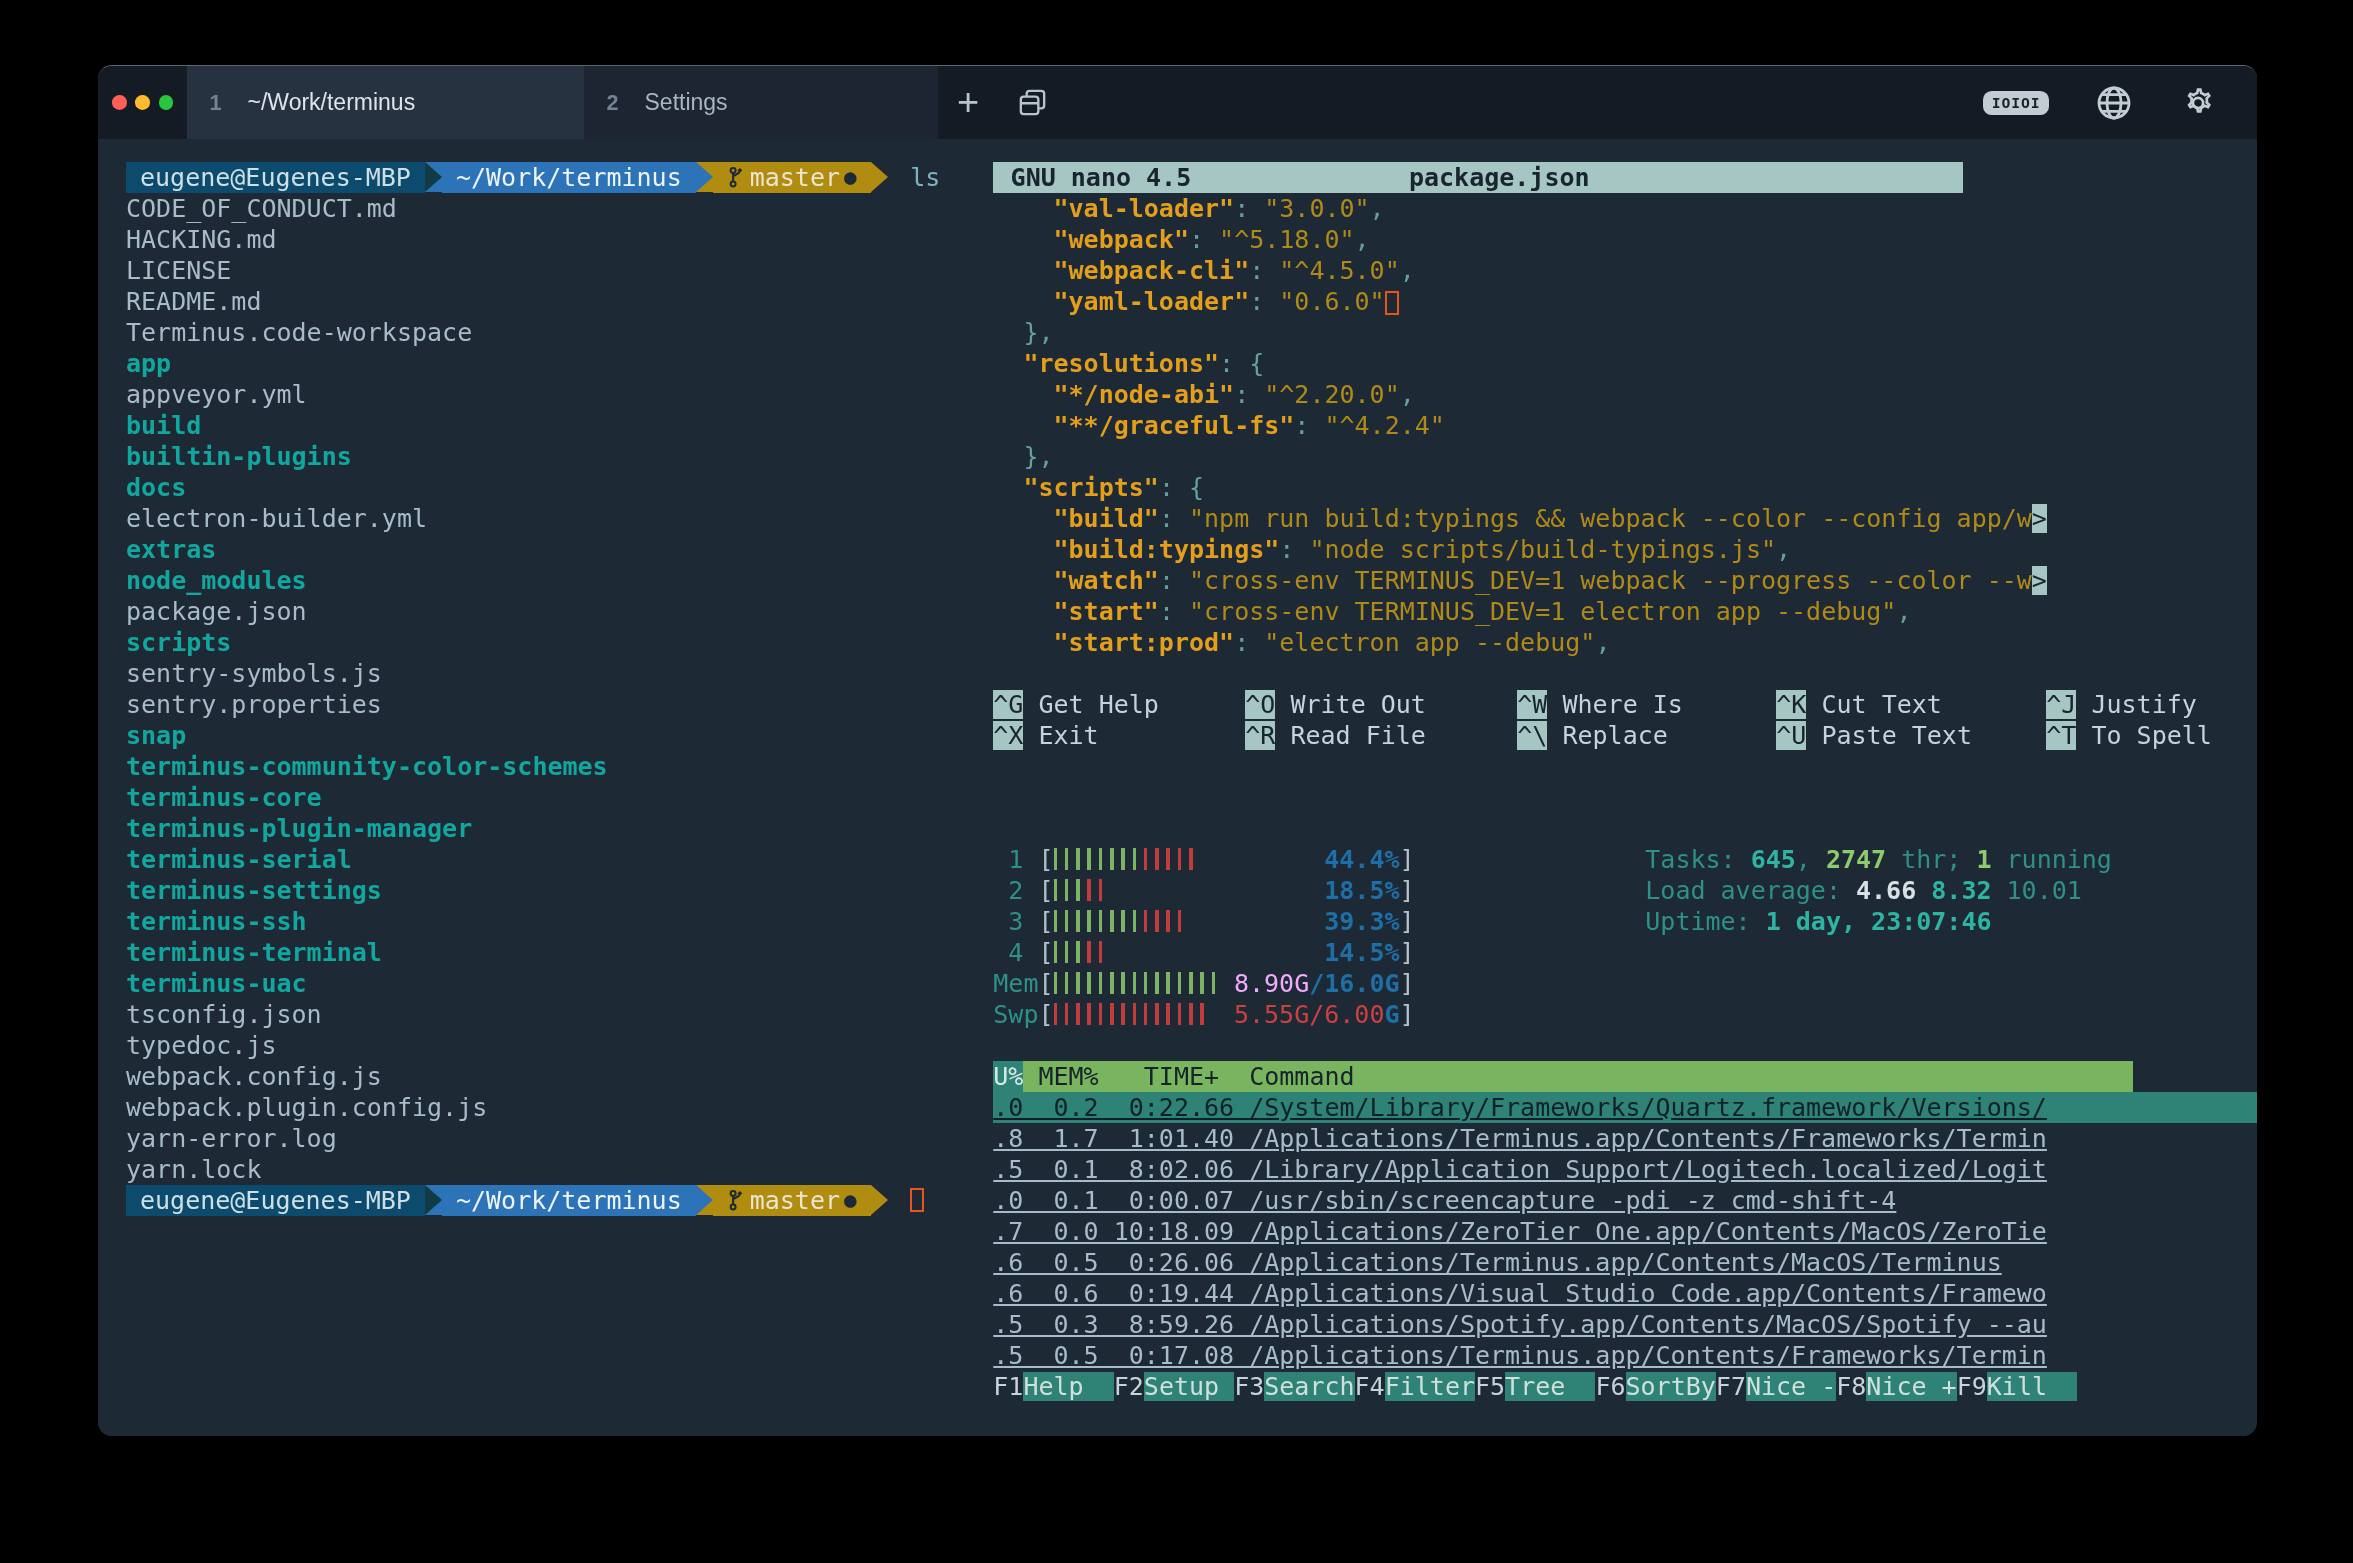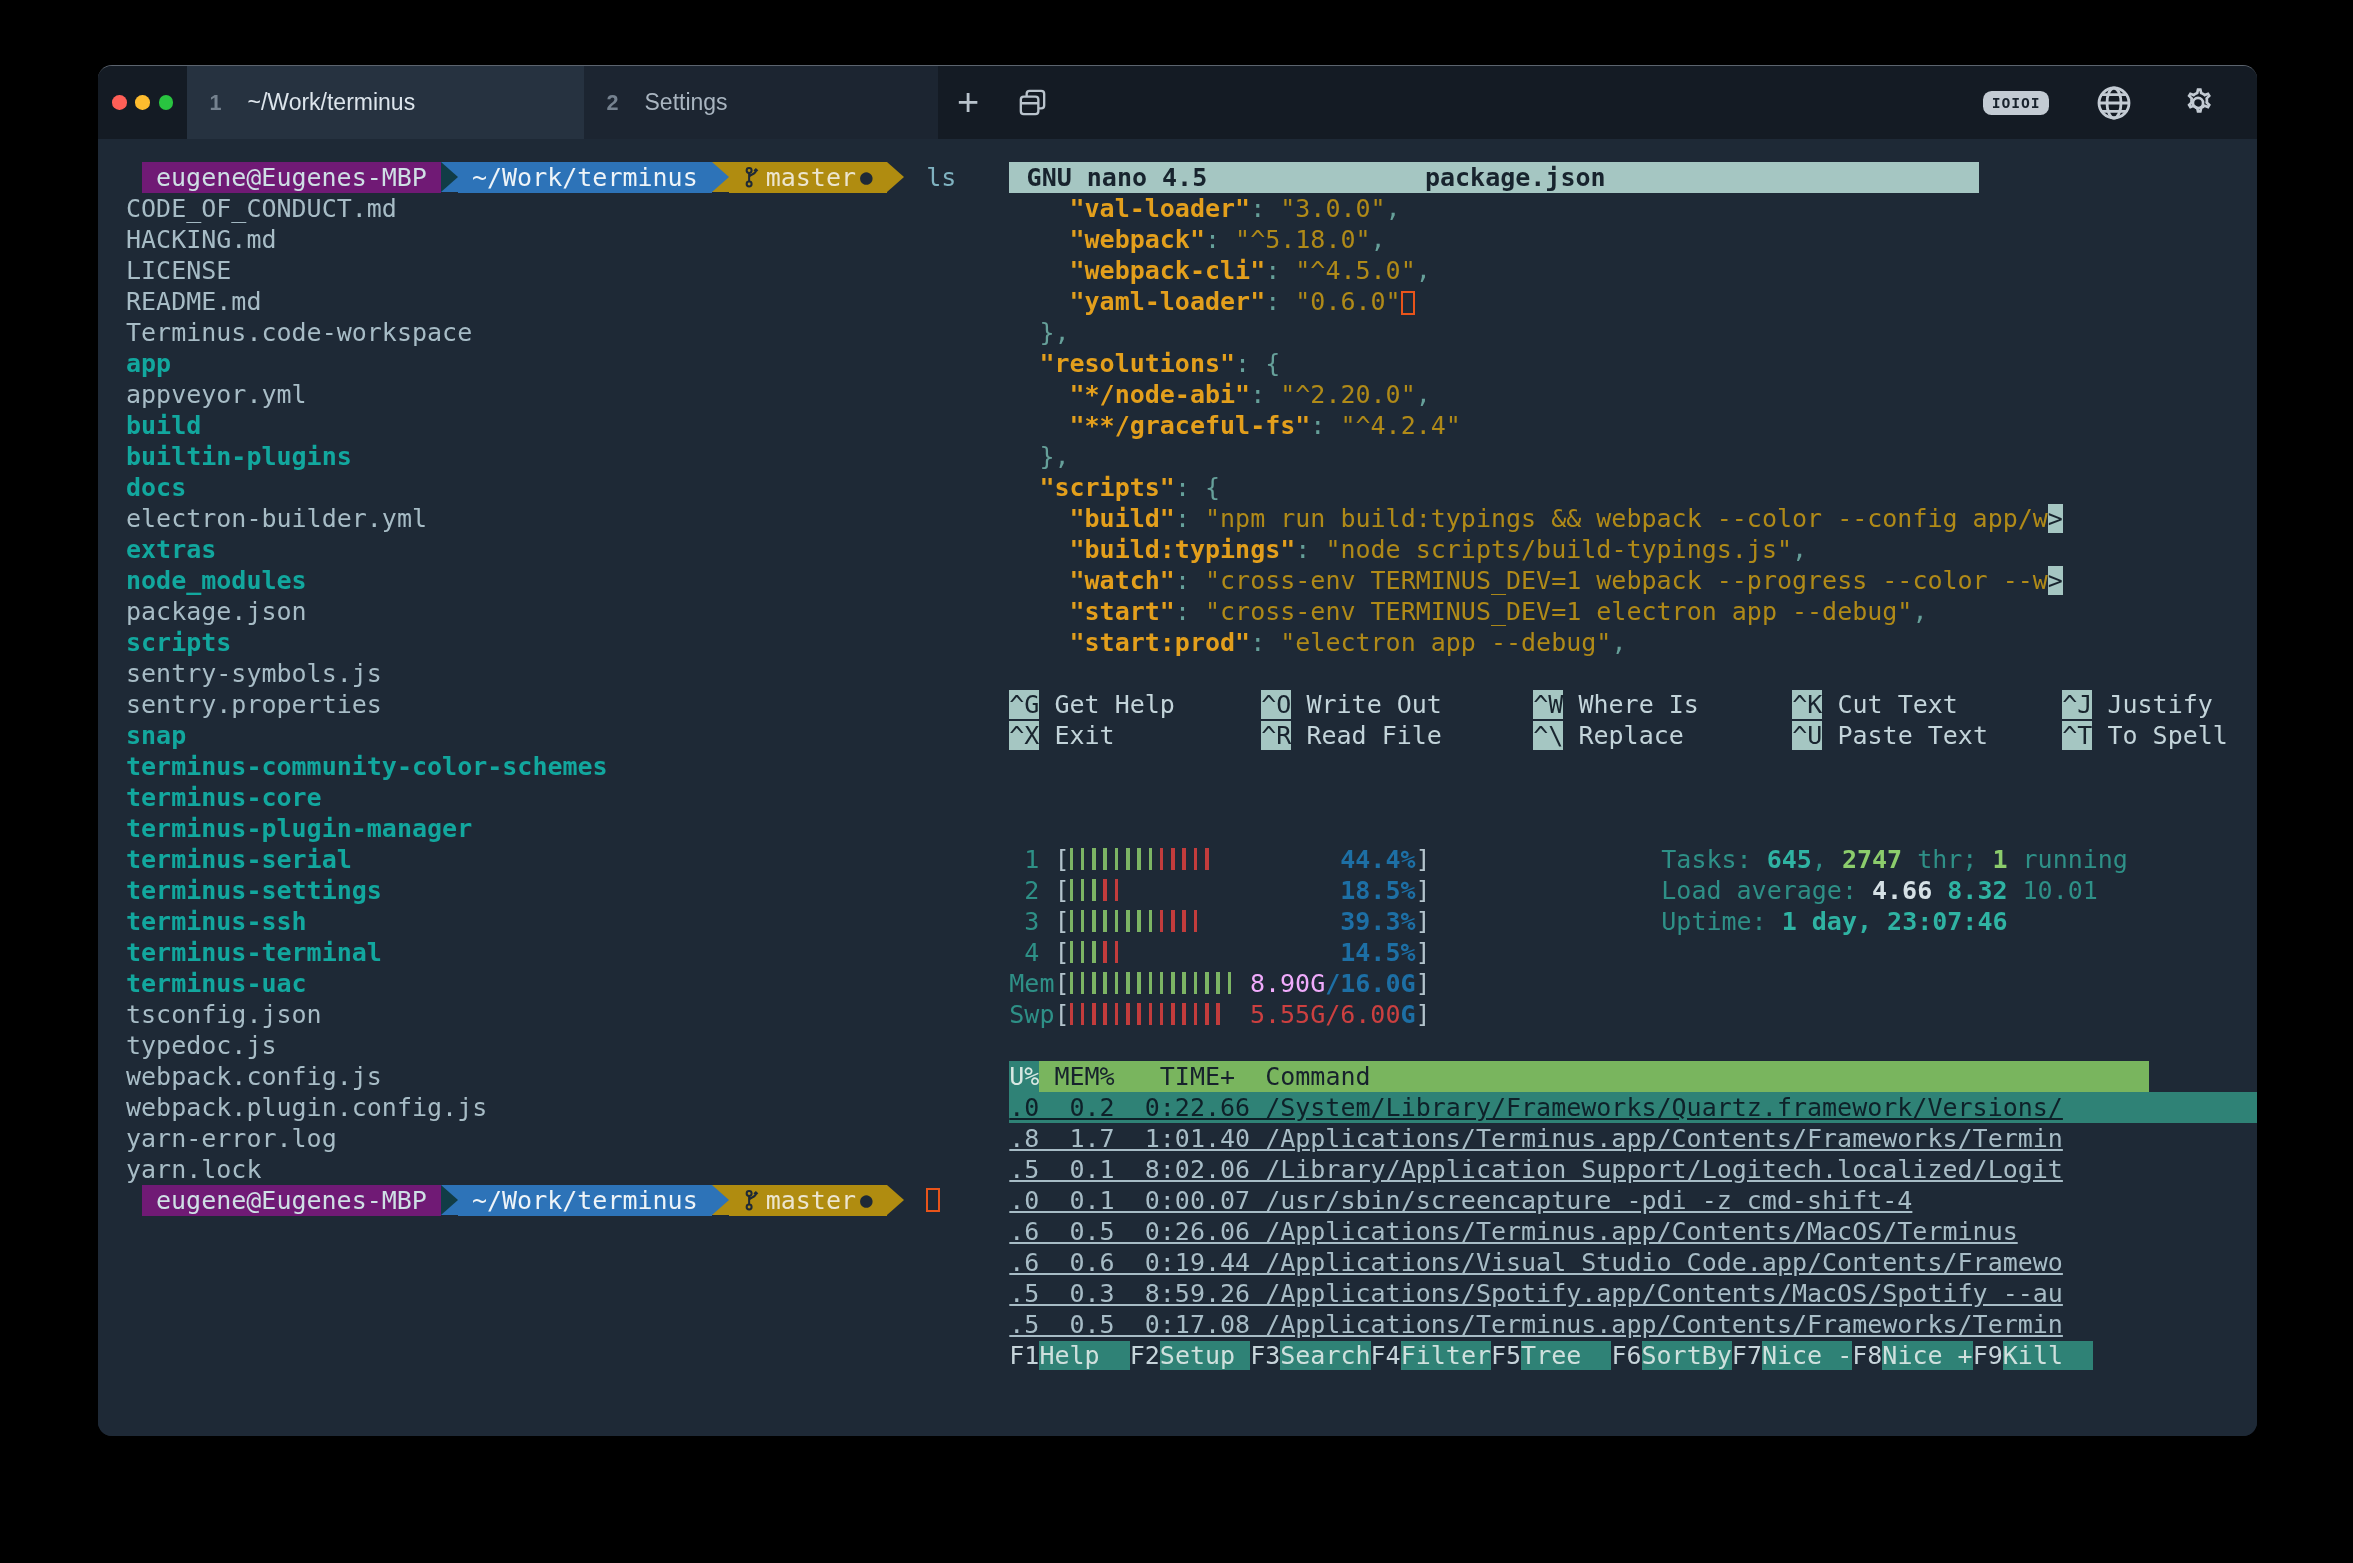--- a/index.html
+++ b/index.html
@@ -29,21 +29,21 @@
   .pane{background:#1e2936;font-family:"DejaVu Sans Mono",monospace;font-size:25px;color:#a7bcc6;}
   .pane-left{width:950px;box-sizing:border-box;padding:22.5px 0 0 28px;}
   .divider{width:17.3px;background:#19212c;}
   .pane-right{flex:1;box-sizing:border-box;padding:22.5px 0 0 53px;position:relative;}
   .line{height:31px;line-height:31px;white-space:pre;}
   
   .dir{color:#12a79e;font-weight:bold;}
   .file{color:#a7bcc6;}
   .promptline{display:flex;align-items:stretch;height:31px;}
   .pseg{display:flex;align-items:center;padding:0 14px;line-height:31px;white-space:pre;}
-  .seg-user{background:#701a75;color:#cfe0e5;margin-left:16px;}
+  .seg-user{background:#0c4a6e;color:#cfe0e5;}
   .seg-dir{background:#2d73b8;color:#eef4f8;}
   .seg-branch{background:#b08c10;color:#ece5cf;display:flex;gap:4px;}
   .chev{width:0;height:0;border-top:15.7px solid transparent;border-bottom:15.7px solid transparent;border-left:17.3px solid;}
   .chev-user{border-left-color:#113c46;background:#2d73b8;}
   .chev-dir{border-left-color:#2d73b8;background:#b08c10;}
   .chev-branch{border-left-color:#b08c10;}
   .branch-dot{color:#1e2936;font-size:21px;}
   .cmd{color:#7fb2c0;margin-left:22.5px;align-self:center;}
   .cursor{display:inline-block;width:14px;height:24px;border:2.6px solid #e8541a;vertical-align:middle;box-sizing:border-box;}
   .promptline .cursor{margin-left:22.5px;align-self:center;}
@@ -397,20 +397,21 @@
 
       <div class="line proc-header">
         <span class="sortcell">U%</span>
         <span> MEM%   TIME+  Command</span>
       </div>
       <div id="proc-rows">
           <div class="line proc-row selected">.0  0.2  0:22.66 /System/Library/Frameworks/Quartz.framework/Versions/</div>
           <div class="line proc-row">.8  1.7  1:01.40 /Applications/Terminus.app/Contents/Frameworks/Termin</div>
           <div class="line proc-row">.5  0.1  8:02.06 /Library/Application Support/Logitech.localized/Logit</div>
           <div class="line proc-row">.0  0.1  0:00.07 /usr/sbin/screencapture -pdi -z cmd-shift-4</div>
+          <div class="line proc-row">.7  0.0 10:18.09 /Applications/ZeroTier One.app/Contents/MacOS/ZeroTie</div>
           <div class="line proc-row">.6  0.5  0:26.06 /Applications/Terminus.app/Contents/MacOS/Terminus</div>
           <div class="line proc-row">.6  0.6  0:19.44 /Applications/Visual Studio Code.app/Contents/Framewo</div>
           <div class="line proc-row">.5  0.3  8:59.26 /Applications/Spotify.app/Contents/MacOS/Spotify --au</div>
           <div class="line proc-row">.5  0.5  0:17.08 /Applications/Terminus.app/Contents/Frameworks/Termin</div>
         </div>
 
       <div class="fbar" id="fkey-bar">
           <span class="fk"><span class="fnum">F1</span><span class="flab">Help  </span></span>
           <span class="fk"><span class="fnum">F2</span><span class="flab">Setup </span></span>
           <span class="fk"><span class="fnum">F3</span><span class="flab">Search</span></span>

